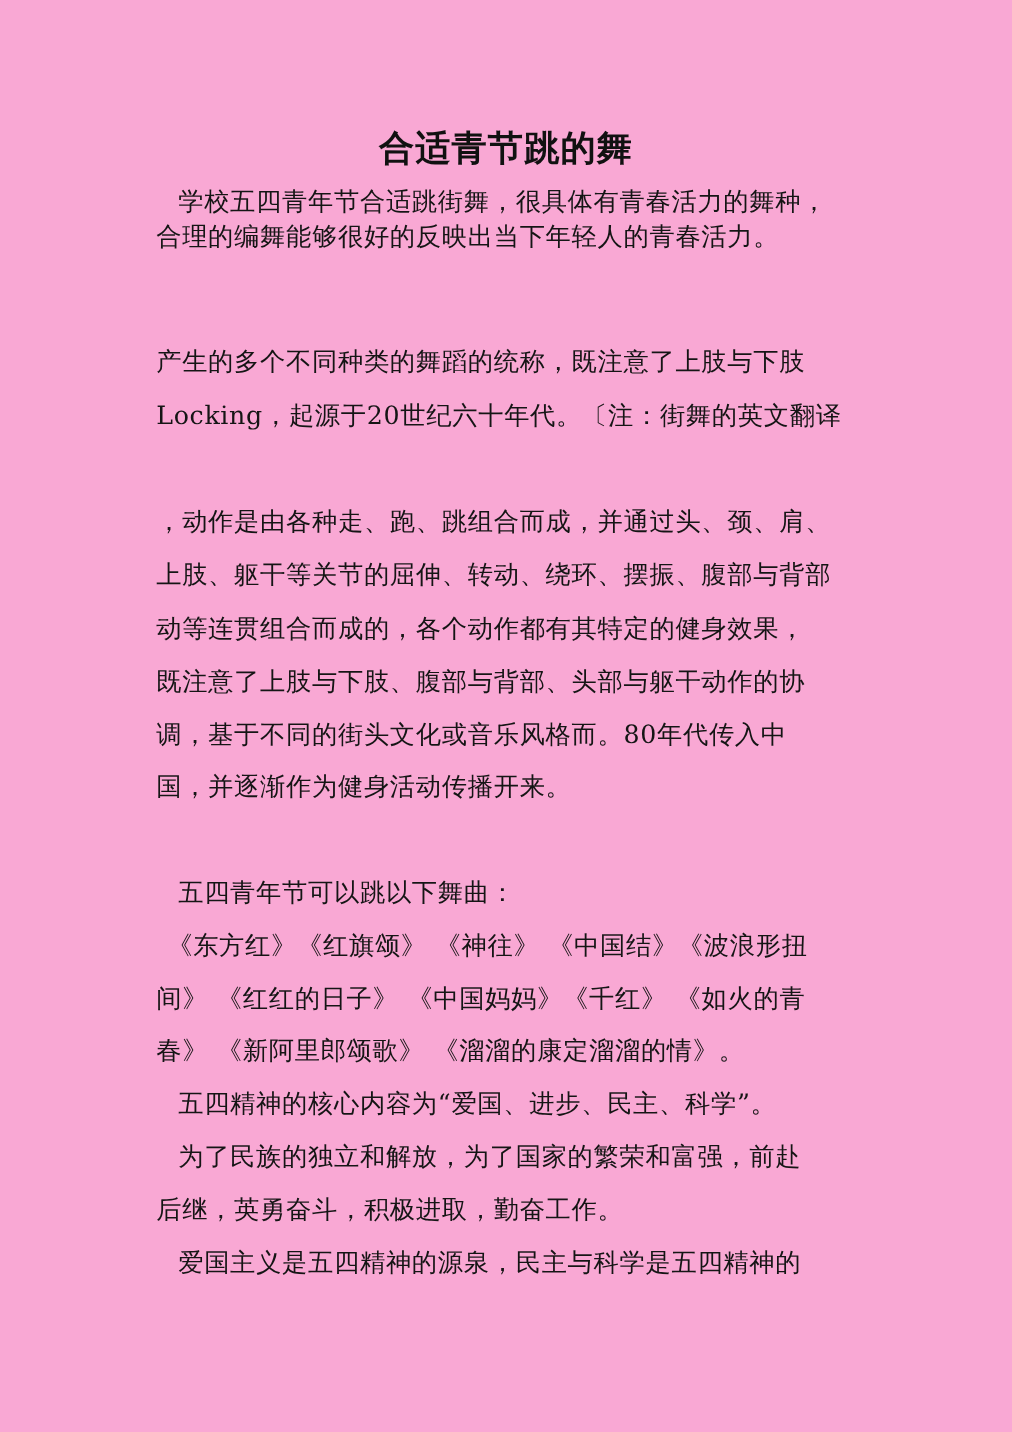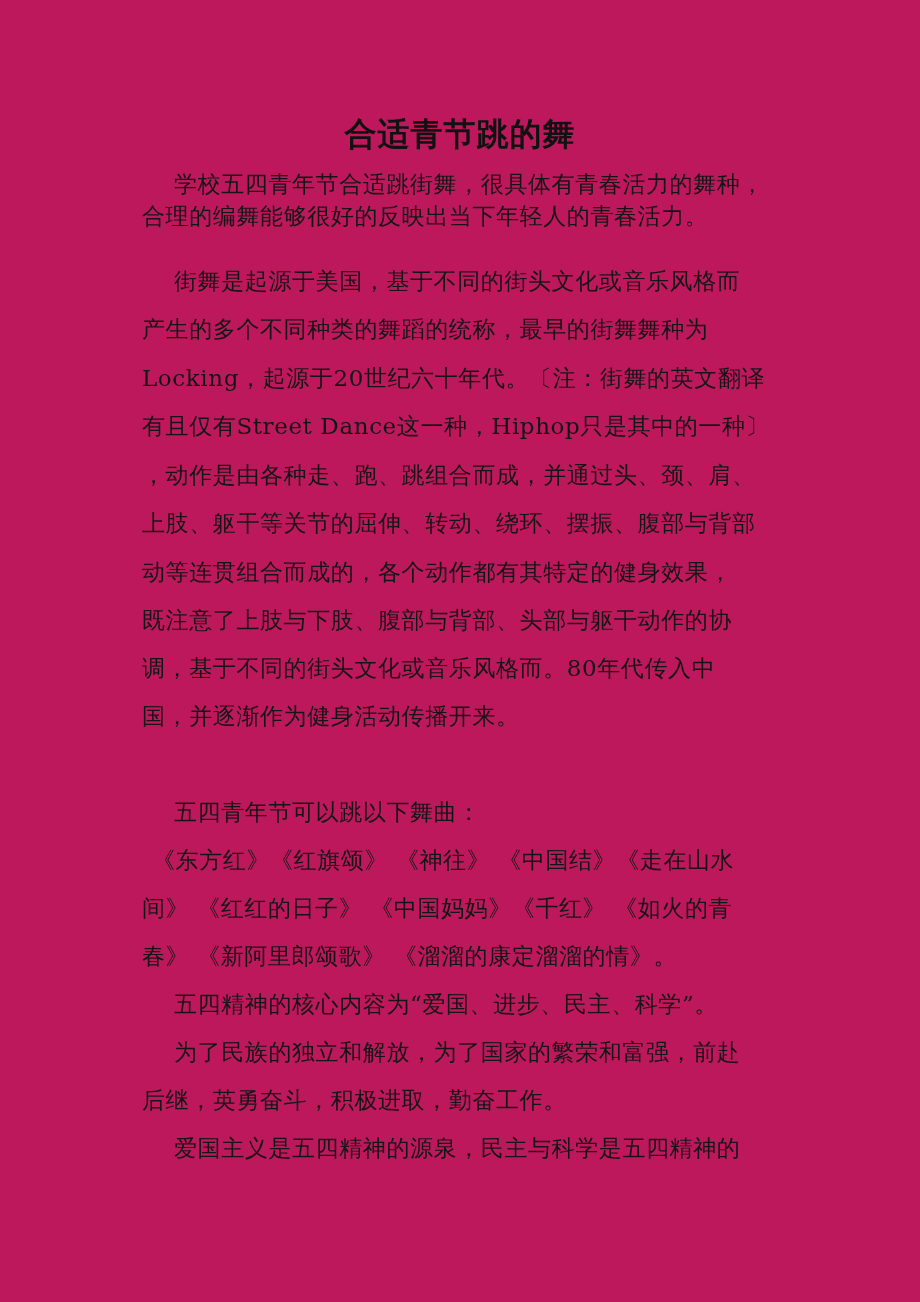--- a/index.html
+++ b/index.html
@@ -1,53 +1,51 @@
 <!DOCTYPE html>
 <html><head>
   <meta charset="utf-8">
   <style>
     html, body { margin: 0; padding: 0; background: #ffffff; }
     body { width: 920px; height: 1302px; position: relative; overflow: hidden; }
-    .page { position: absolute; left: 0; top: 0; width: 920px; height: 1302px; background: #be185d; color: #111111; }
+    .page { position: absolute; left: 0; top: 0; width: 920px; height: 1302px; background: #f9a8d4; color: #111111; }
     .title {
       position: absolute; left: 0; width: 920px; top: 112px;
       text-align: center; font-family: "DejaVu Serif", "Liberation Serif", serif;
       font-size: 32px; font-weight: bold; line-height: 44px; letter-spacing: 1px;
     }
     .line {
       position: absolute; left: 142px; white-space: nowrap;
       font-family: "DejaVu Serif", "Liberation Serif", serif;
       font-size: 23px; line-height: 32px; color: #151515; letter-spacing: 0.6px;
     }
-    .indent { left: 174px; }
+    .indent { left: 162px; }
   </style>
 </head>
 <body>
 
 <div class="page">
   <div class="title">合适青节跳的舞</div>
 
   <div class="line indent" style="top:168px">学校五四青年节合适跳街舞，很具体有青春活力的舞种，</div>
   <div class="line" style="top:200px">合理的编舞能够很好的反映出当下年轻人的青春活力。</div>
 
-  <div class="line indent" style="top:265px">街舞是起源于美国，基于不同的街头文化或音乐风格而</div>
-  <div class="line" style="top:313px">产生的多个不同种类的舞蹈的统称，最早的街舞舞种为</div>
+  <div class="line" style="top:313px">产生的多个不同种类的舞蹈的统称，既注意了上肢与下肢</div>
   <div class="line" style="top:362px">Locking，起源于20世纪六十年代。〔注：街舞的英文翻译</div>
-  <div class="line" style="top:410px">有且仅有Street Dance这一种，Hiphop只是其中的一种〕</div>
   <div class="line" style="top:459px">，动作是由各种走、跑、跳组合而成，并通过头、颈、肩、</div>
   <div class="line" style="top:507px">上肢、躯干等关节的屈伸、转动、绕环、摆振、腹部与背部</div>
   <div class="line" style="top:556px">动等连贯组合而成的，各个动作都有其特定的健身效果，</div>
   <div class="line" style="top:604px">既注意了上肢与下肢、腹部与背部、头部与躯干动作的协</div>
   <div class="line" style="top:652px">调，基于不同的街头文化或音乐风格而。80年代传入中</div>
   <div class="line" style="top:700px">国，并逐渐作为健身活动传播开来。</div>
 
 
   <div class="line indent" style="top:796px">五四青年节可以跳以下舞曲：</div>
 
-  <div class="line" style="top:844px; left:152px">《东方红》《红旗颂》 《神往》 《中国结》《走在山水</div>
+  <div class="line" style="top:844px; left:152px">《东方红》《红旗颂》 《神往》 《中国结》《波浪形扭</div>
   <div class="line" style="top:892px">间》 《红红的日子》 《中国妈妈》《千红》 《如火的青</div>
   <div class="line" style="top:940px">春》 《新阿里郎颂歌》 《溜溜的康定溜溜的情》。</div>
 
   <div class="line indent" style="top:1036px">为了民族的独立和解放，为了国家的繁荣和富强，前赴</div>
 
   <div class="line indent" style="top:988px">五四精神的核心内容为“爱国、进步、民主、科学”。</div>
   <div class="line" style="top:1084px">后继，英勇奋斗，积极进取，勤奋工作。</div>
 
   <div class="line indent" style="top:1132px">爱国主义是五四精神的源泉，民主与科学是五四精神的</div>
 </div>

